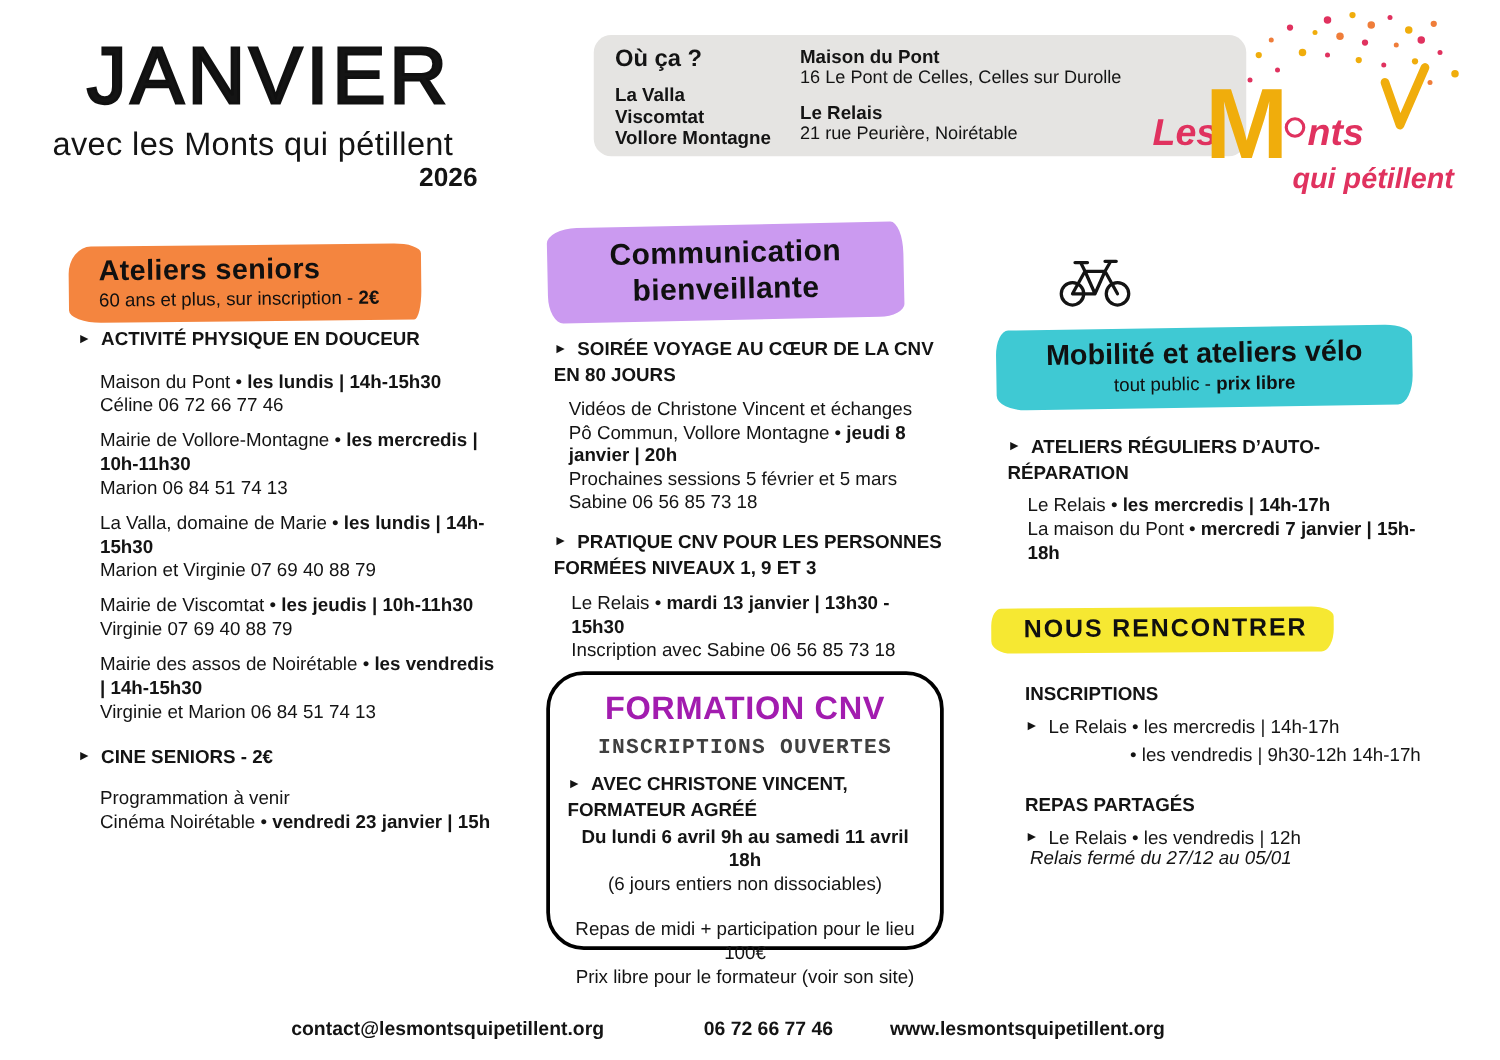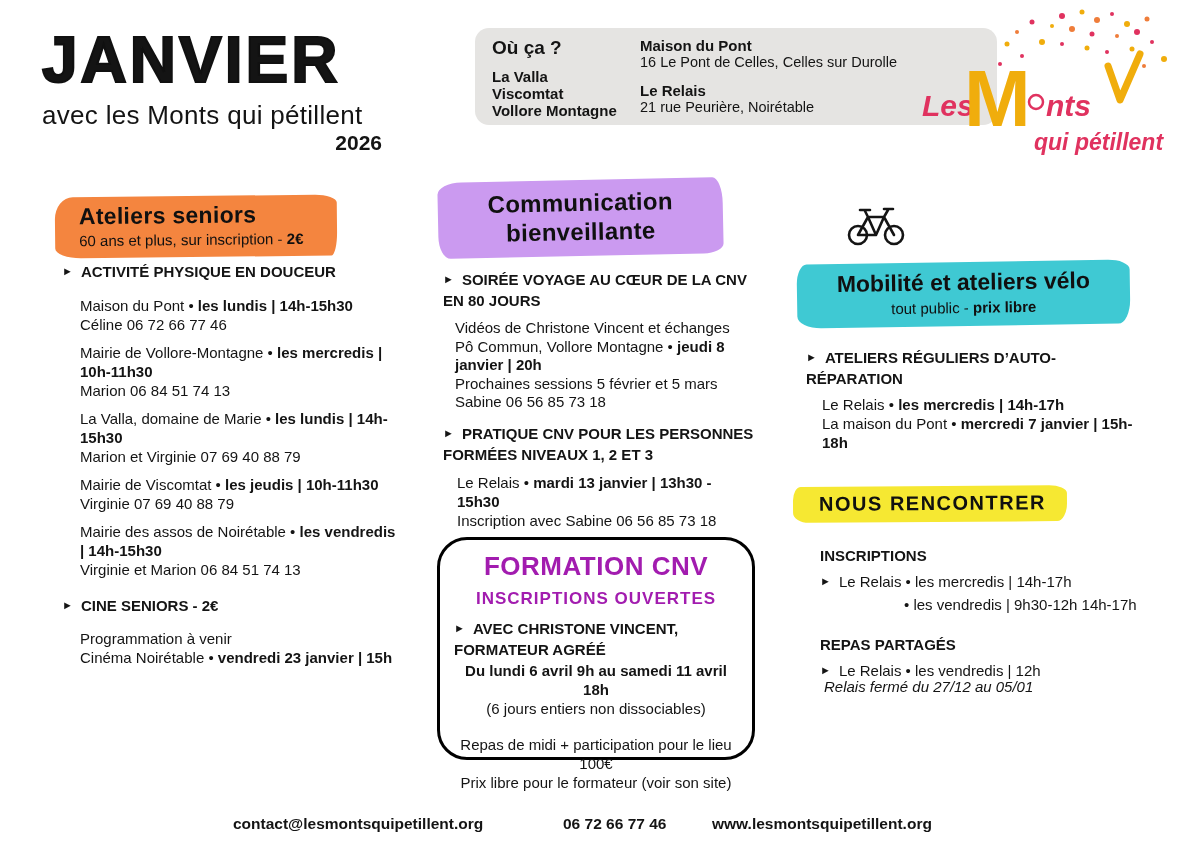--- a/index.html
+++ b/index.html
@@ -4,21 +4,21 @@
 <style>
   * { margin:0; padding:0; box-sizing:border-box; }
   body { background:#ffffff; font-family:"Liberation Sans","DejaVu Sans",sans-serif; color:#141414; }
   .page { position:relative; width:1200px; height:848px; background:#fff; overflow:hidden; }
   .abs { position:absolute; }
   p,h1,h2,h3 { margin:0; }
   strong { font-weight:700; }
 
   
   .masthead { left:42px; top:24px; width:346px; }
-  .masthead h1 { font-size:64px; line-height:72px; font-weight:700; letter-spacing:3px; -webkit-text-stroke:2.2px #101010; }
+  .masthead h1 { font-size:64px; line-height:72px; font-weight:400; letter-spacing:3px;text-align:center; -webkit-text-stroke:2.2px #101010; }
   .masthead .sub { font-size:26px; line-height:30px; margin-top:4px; font-weight:500; letter-spacing:0.3px; }
   .masthead .year { font-size:21px; font-weight:800; text-align:right; padding-right:6px; margin-top:1px; }
 
   
   .where { left:475px; top:28px; width:522px; height:97px; border-radius:14px; }
   .where .wq { position:absolute; left:17px; top:9px; font-size:19px; font-weight:800; }
   .where .villages { position:absolute; left:17px; top:40px; font-size:15px; font-weight:700; line-height:17px; }
   .where .ven { position:absolute; left:165px; font-size:15px; }
   .where .ven .vn { font-weight:700; line-height:17px; }
   .where .ven .va { font-size:14.5px; line-height:16px; }
@@ -206,30 +206,30 @@
     <h3 class="h-arrow"><span class="arrow"></span><span>SOIRÉE VOYAGE AU CŒUR DE LA CNV EN 80 JOURS</span></h3>
     <div class="lines">
       <p>Vidéos de Christone Vincent et échanges</p>
       <p><span>Pô Commun, Vollore Montagne • </span><strong>jeudi 8 janvier  | 20h</strong></p>
       <p>Prochaines sessions 5 février et 5 mars</p>
       <p>Sabine 06 56 85 73 18</p>
     </div>
   </div>
 
   <div class="abs sec-pratique">
-    <h3 class="h-arrow"><span class="arrow"></span><span>PRATIQUE CNV POUR LES PERSONNES FORMÉES NIVEAUX 1, 2 ET 3</span></h3>
+    <h3 class="h-arrow"><span class="arrow"></span><span>PRATIQUE CNV POUR LES PERSONNES FORMÉES NIVEAUX 1, 9 ET 3</span></h3>
     <div class="lines">
       <p><span>Le Relais • </span><strong>mardi 13 janvier  | 13h30 - 15h30</strong></p>
       <p>Inscription avec Sabine 06 56 85 73 18</p>
     </div>
   </div>
 
   <div class="abs formation">
     <div class="ft" style="color: #a21caf;">FORMATION CNV</div>
-    <div class="fs" style="color: #a21caf;">INSCRIPTIONS OUVERTES</div>
+    <div class="fs" style="color: #404040; font-family: Liberation Mono, monospace;">INSCRIPTIONS OUVERTES</div>
     <div class="fh"><span class="arrow"></span><span>AVEC CHRISTONE VINCENT, FORMATEUR AGRÉÉ</span></div>
     <div class="fd">Du lundi 6 avril 9h au samedi 11 avril 18h</div>
     <div class="fn">(6 jours entiers non dissociables)</div>
     <div class="fp1">Repas de midi + participation pour le lieu 100€</div>
     <div class="fp2">Prix libre pour le formateur (voir son site)</div>
   </div>
 
   <div class="abs bike">
     <svg width="60" height="48" viewBox="0 0 60 48">
       <circle cx="12" cy="35" r="9" fill="none" stroke="#141414" stroke-width="2.6"></circle>

